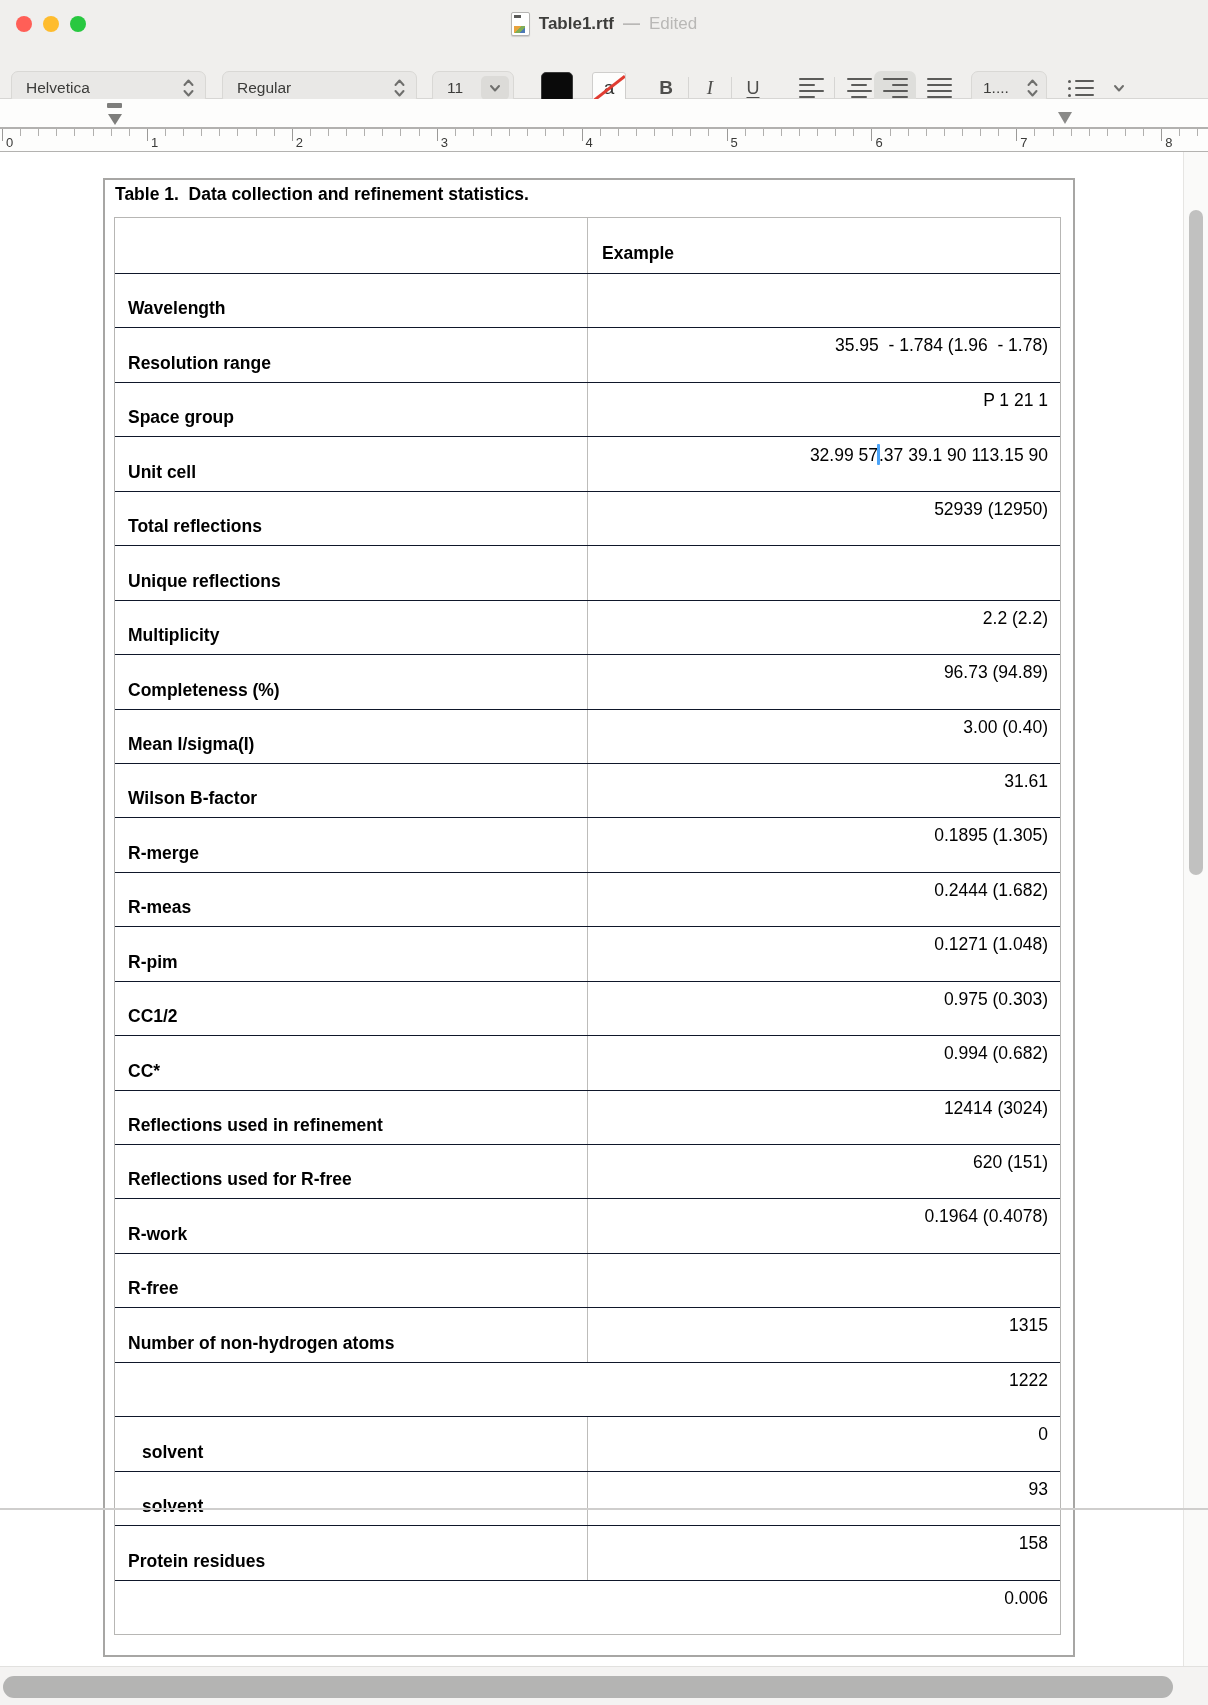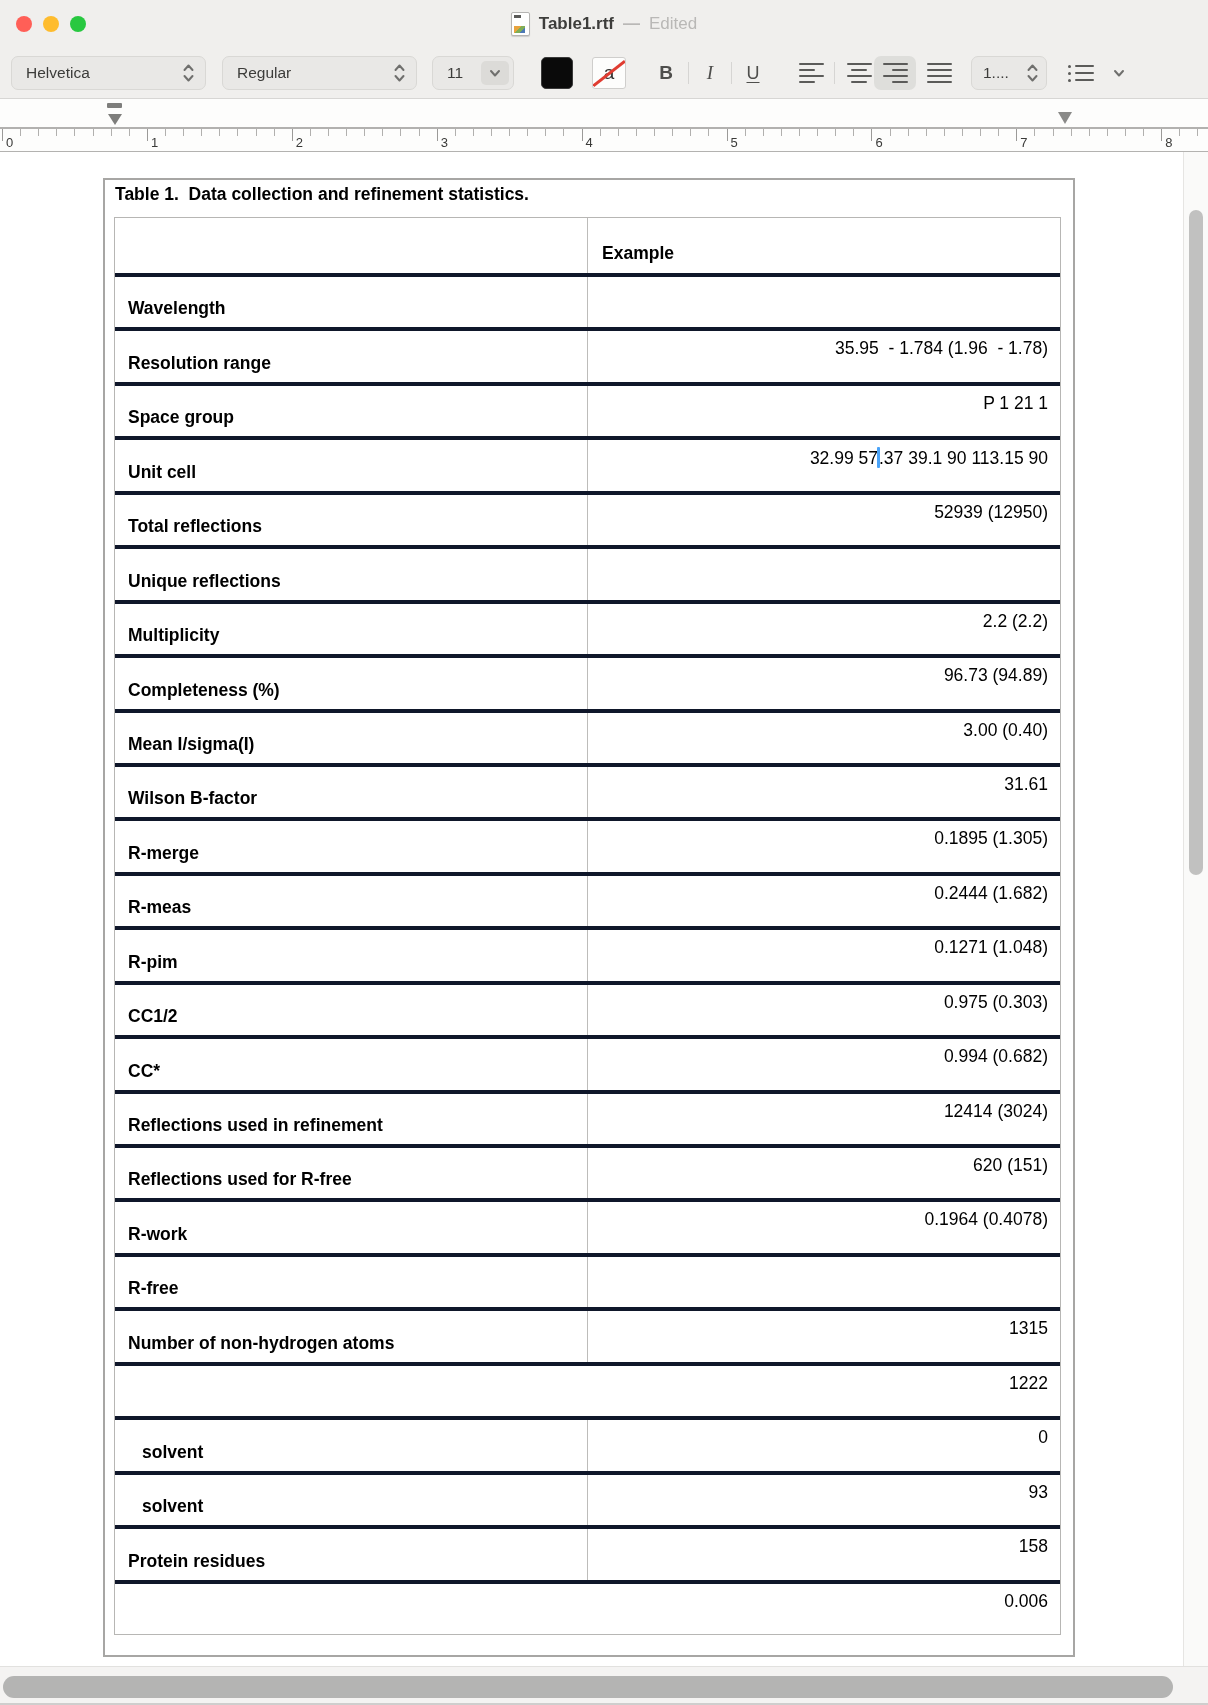--- a/index.html
+++ b/index.html
@@ -1,37 +1,37 @@
 <!DOCTYPE html>
 <html><head>
 <meta charset="utf-8">
 <style>
   * { margin:0; padding:0; box-sizing:border-box; }
   html,body { width:1208px; height:1705px; overflow:hidden; background:#fff;
               font-family:"Liberation Sans","DejaVu Sans",sans-serif; }
-  .window { position:relative; width:1208px; height:1705px; background:#eab308;padding-left:15px; }
+  .window { position:relative; width:1208px; height:1510px; background:#eab308;padding-left:15px; }
 
   
   .chrome { position:absolute; top:0; left:0; width:1208px; height:99px;
             background:#f0efed; border-bottom:1px solid #d7d6d4; }
   .titlebar { position:absolute; top:0; left:0; width:1208px; height:47px; }
   .lights { position:absolute; left:16px; top:16px; display:flex; gap:11px; }
   .light { width:16px; height:16px; border-radius:50%; }
   .titlegrp { position:absolute; left:0; top:0; width:1208px; height:47px;
               display:flex; align-items:center; justify-content:center; gap:9px; }
   .docicon { width:19px; height:24px; background:#fff; border:1px solid #b5b4b2;
              border-radius:2px; position:relative; box-shadow:0 1px 1px rgba(0,0,0,.15); }
   .docicon::before { content:""; position:absolute; left:2px; top:2px; width:7px; height:3px; background:#5a5a58; }
   .docicon::after  { content:""; position:absolute; left:2px; bottom:2px; width:11px; height:7px;
                      background:linear-gradient(135deg,#e8a33d 0 40%,#7fae57 40% 70%,#4d79b5 70% 100%); }
   .wintitle { font-size:17px; font-weight:700; color:#3d3d3b; }
   .windash  { font-size:17px; font-weight:700; color:#b9b8b6; }
   .winstatus{ font-size:17px; color:#b9b8b6; }
 
-  .toolbar { position:absolute; top:47px; left:0; width:1208px; height:52px;text-align:right; }
+  .toolbar { position:absolute; top:62px; left:0; width:1208px; height:52px;text-align:right; }
   .ctl { position:absolute; top:9px; height:34px; background:#e9e8e6; border:1px solid #d9d8d5;
          border-radius:7px; display:flex; align-items:center; color:#3c3c3a; font-size:15.5px; }
   .ctl .lbl { padding-left:14px; }
   .updown { margin-left:auto; margin-right:10px; }
   svg.chev { display:block; }
   .sizecombo { justify-content:flex-start; }
   .sizechev { position:absolute; right:4px; top:4px; width:28px; height:24px; background:#dcdbd8;
               border-radius:5px; display:flex; align-items:center; justify-content:center; }
   .well-black { position:absolute; left:541px; top:10px; width:32px; height:32px;
                 background:#0a0a0a; border-radius:5px; border:1px solid #3a3a3a; }
@@ -76,21 +76,21 @@
                   border-left:7px solid transparent; border-right:7px solid transparent;
                   border-top:12px solid #8a8a88; }
 
   
   .doc { position:absolute; top:152px; left:0; width:1208px; height:1514px; background:#ffffff; }
   .outerbox { position:absolute; left:103px; top:26px; width:972px; height:1479px;
               border:2px solid #a7a6a4; background:#fff; }
   .tabletitle { position:absolute; left:10px; top:4px; font-size:17.5px; font-weight:700;
                 color:#000; white-space:pre; }
   .itable { position:absolute; left:9px; top:37px; width:947px; border:1px solid #b7b6b4; }
-  .trow { display:flex; height:54.44px; border-top:4px solid #0f172a; }
+  .trow { display:flex; height:54.44px; border-top:1px solid #0f172a; }
   .trow.header { height:55px; border-top:none; }
   .tlabel { width:473px; border-right:1px solid #bdbcba; display:flex; align-items:flex-end;
             padding:0 0 8px 13px; font-size:17.5px; font-weight:700; color:#000; }
   .tlabel.indent { padding-left:27px; }
   .tvalue { flex:1; text-align:right; padding:7px 12px 0 0; font-size:17.5px; color:#000;
             white-space:pre; }
   .hexample { flex:1; display:flex; align-items:flex-end; padding:0 0 9px 14px;
               font-size:17.5px; font-weight:700; }
   .caret { display:inline-block; width:3px; height:21px; margin:0 -1px; vertical-align:text-bottom;
            border-radius:1px; }

